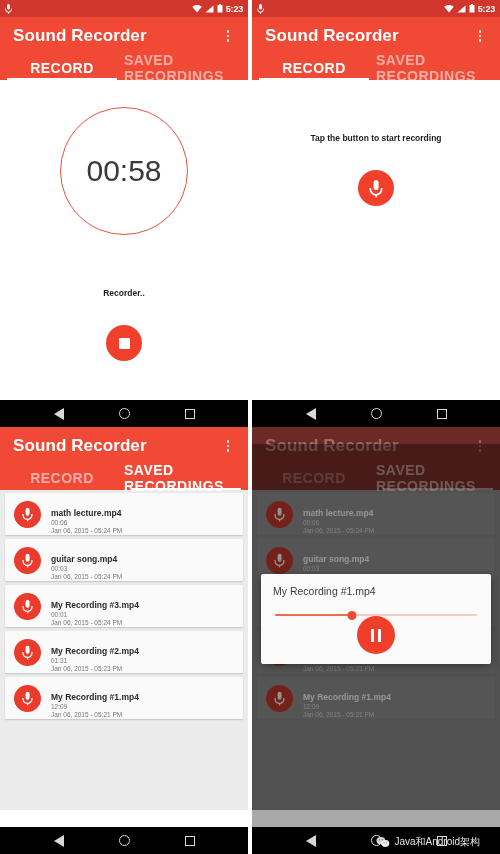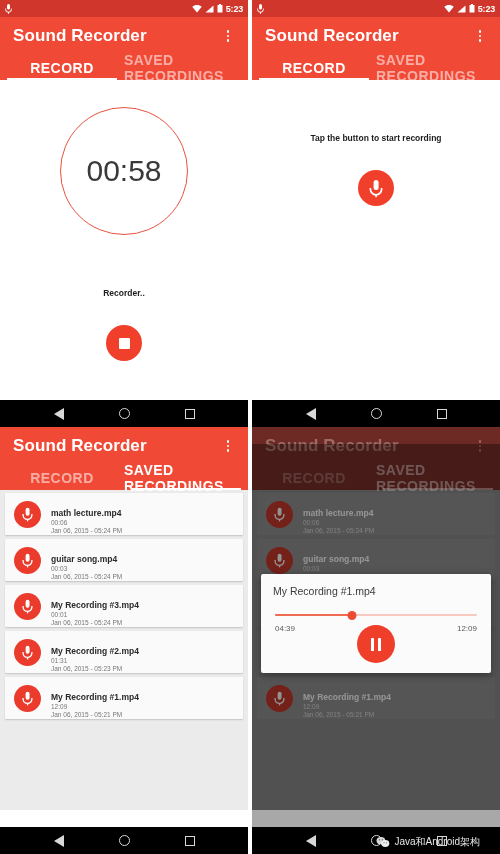--- a/index.html
+++ b/index.html
@@ -620,24 +620,20 @@
     </div>
 
     <div class="scrim"></div>
 
     <div class="player">
       <div class="player-title">My Recording #1.mp4</div>
       <div class="seek">
         <div class="seek-track"></div>
         <div class="seek-fill" style="width:38%"></div>
         <div class="seek-thumb" style="left:38%"></div>
-      </div>
-      <div class="times">
-        <span>04:39</span>
-        <span>12:09</span>
       </div>
       <div class="play-fab">
         <span></span>
         <span></span>
       </div>
     </div>
 
     <div class="navbar">
       <span class="nav-back"></span>
       <span class="nav-home"></span>

